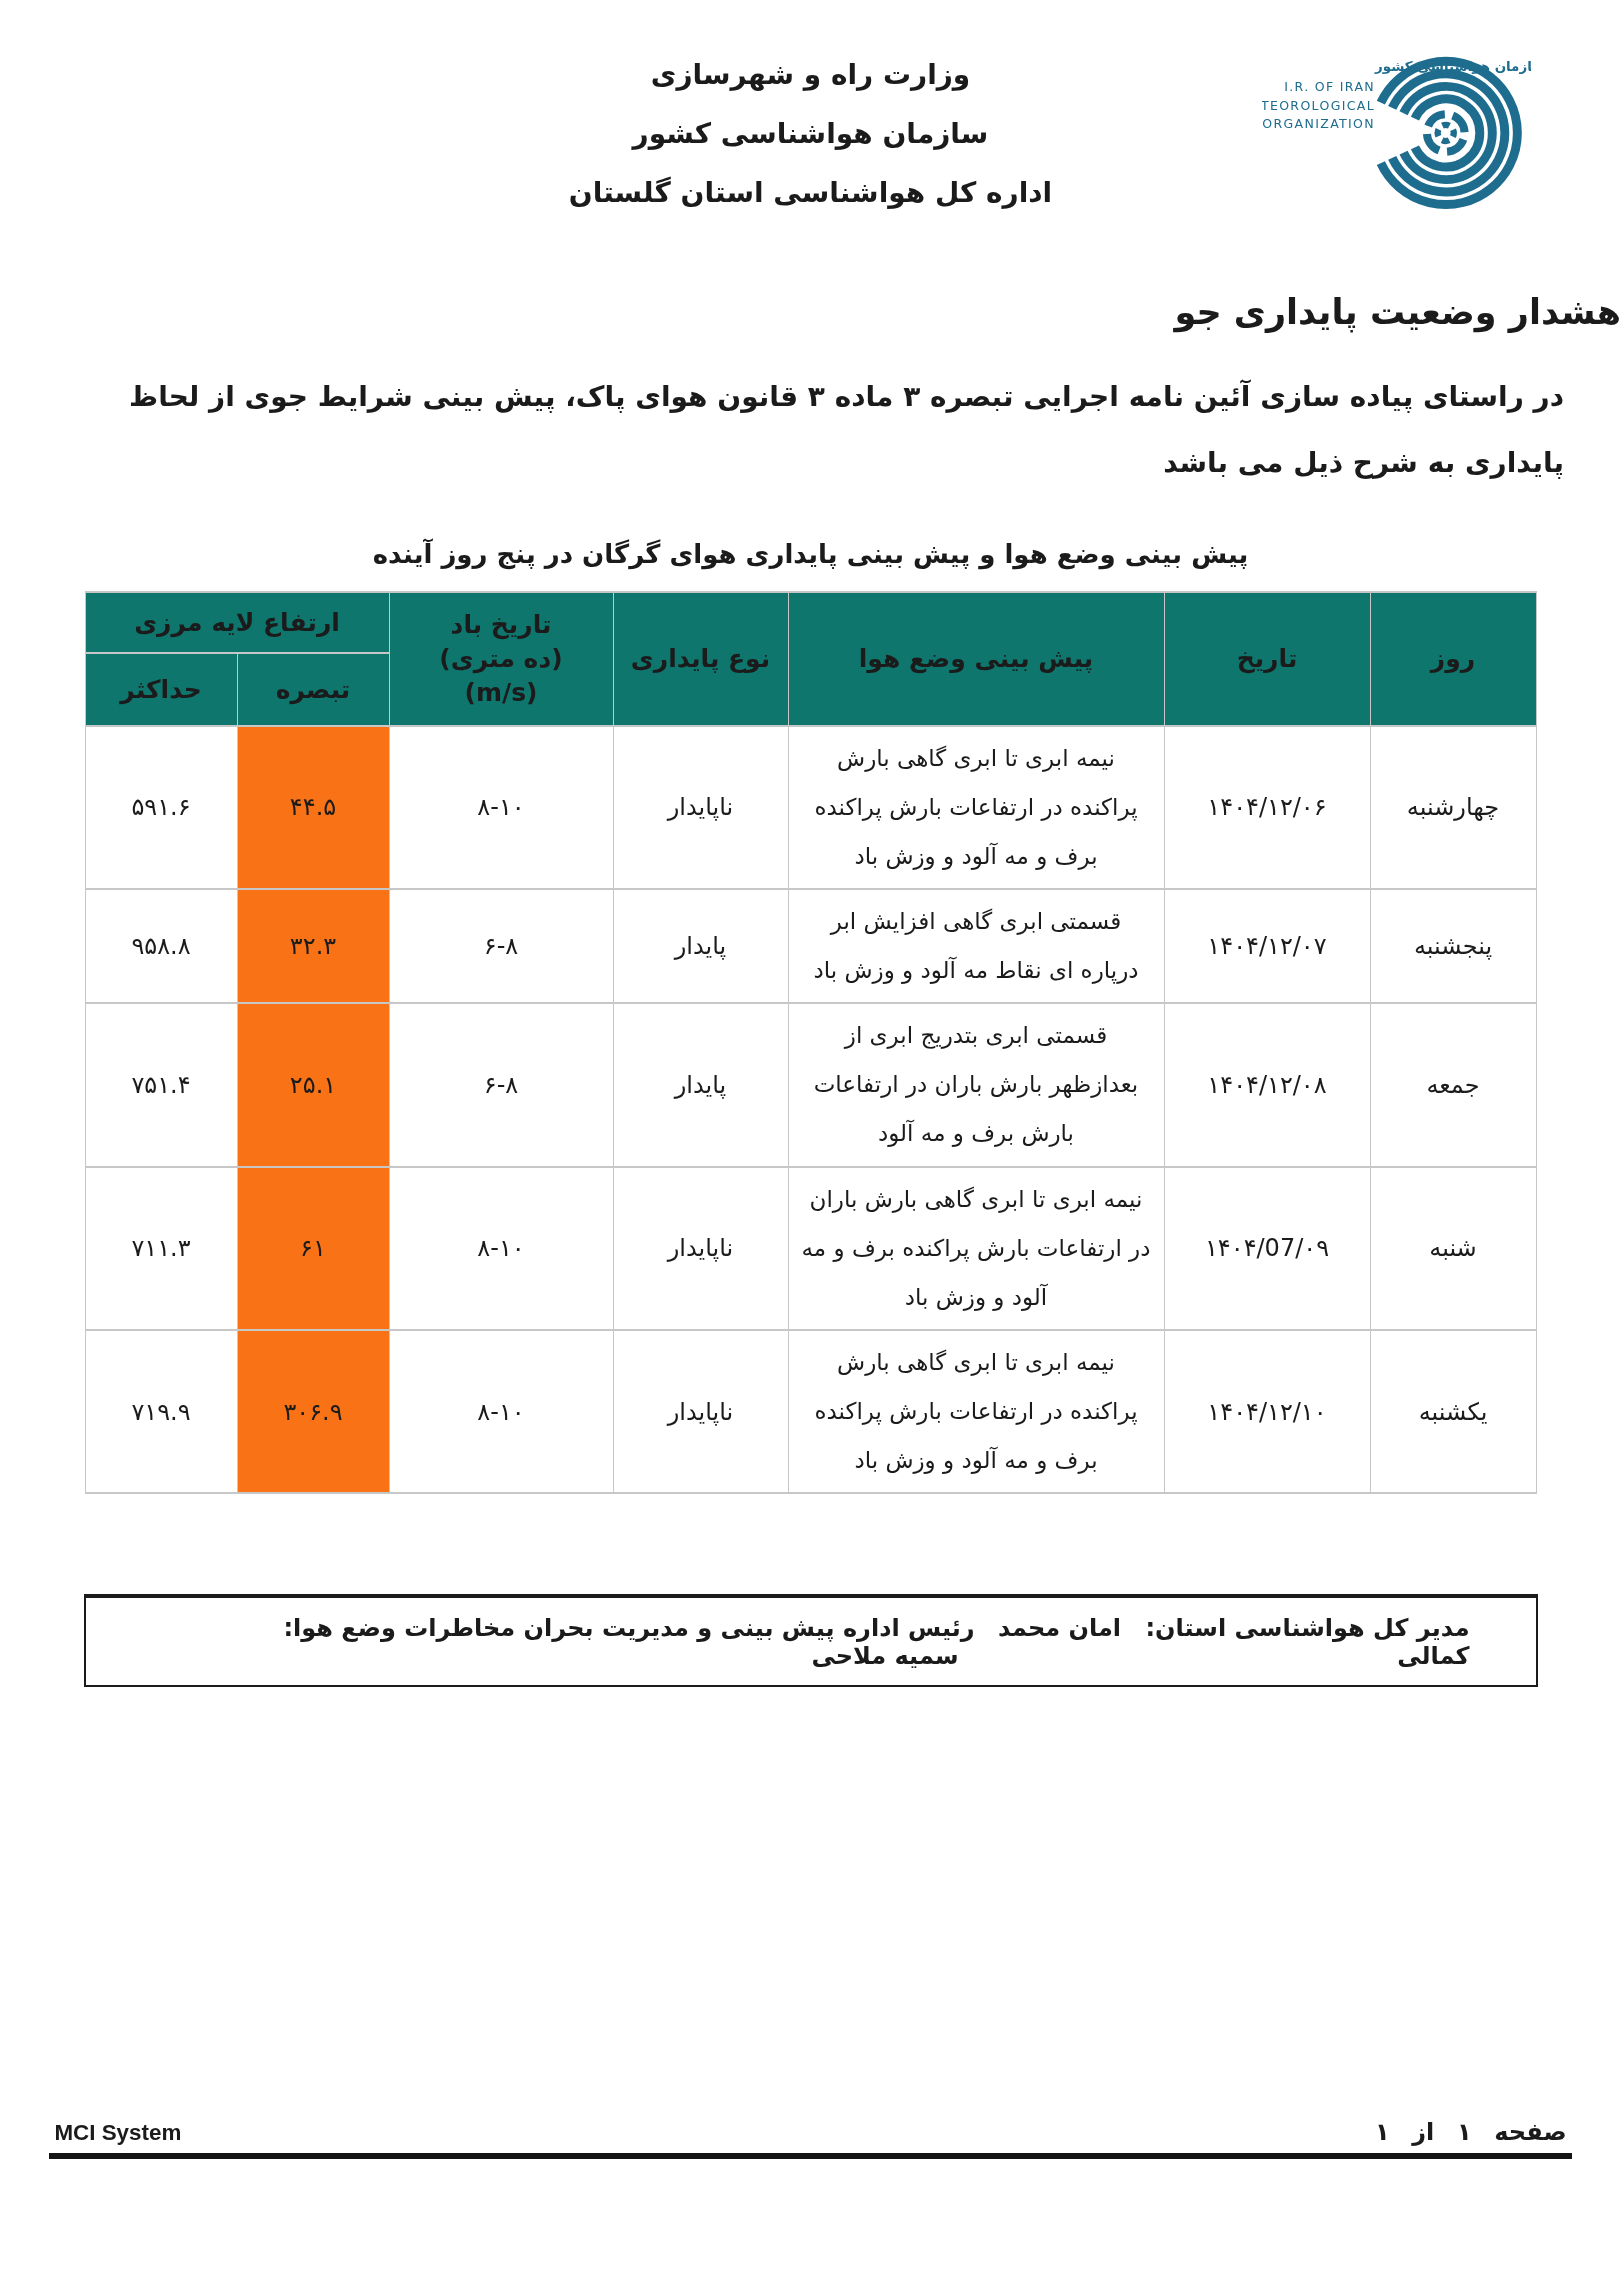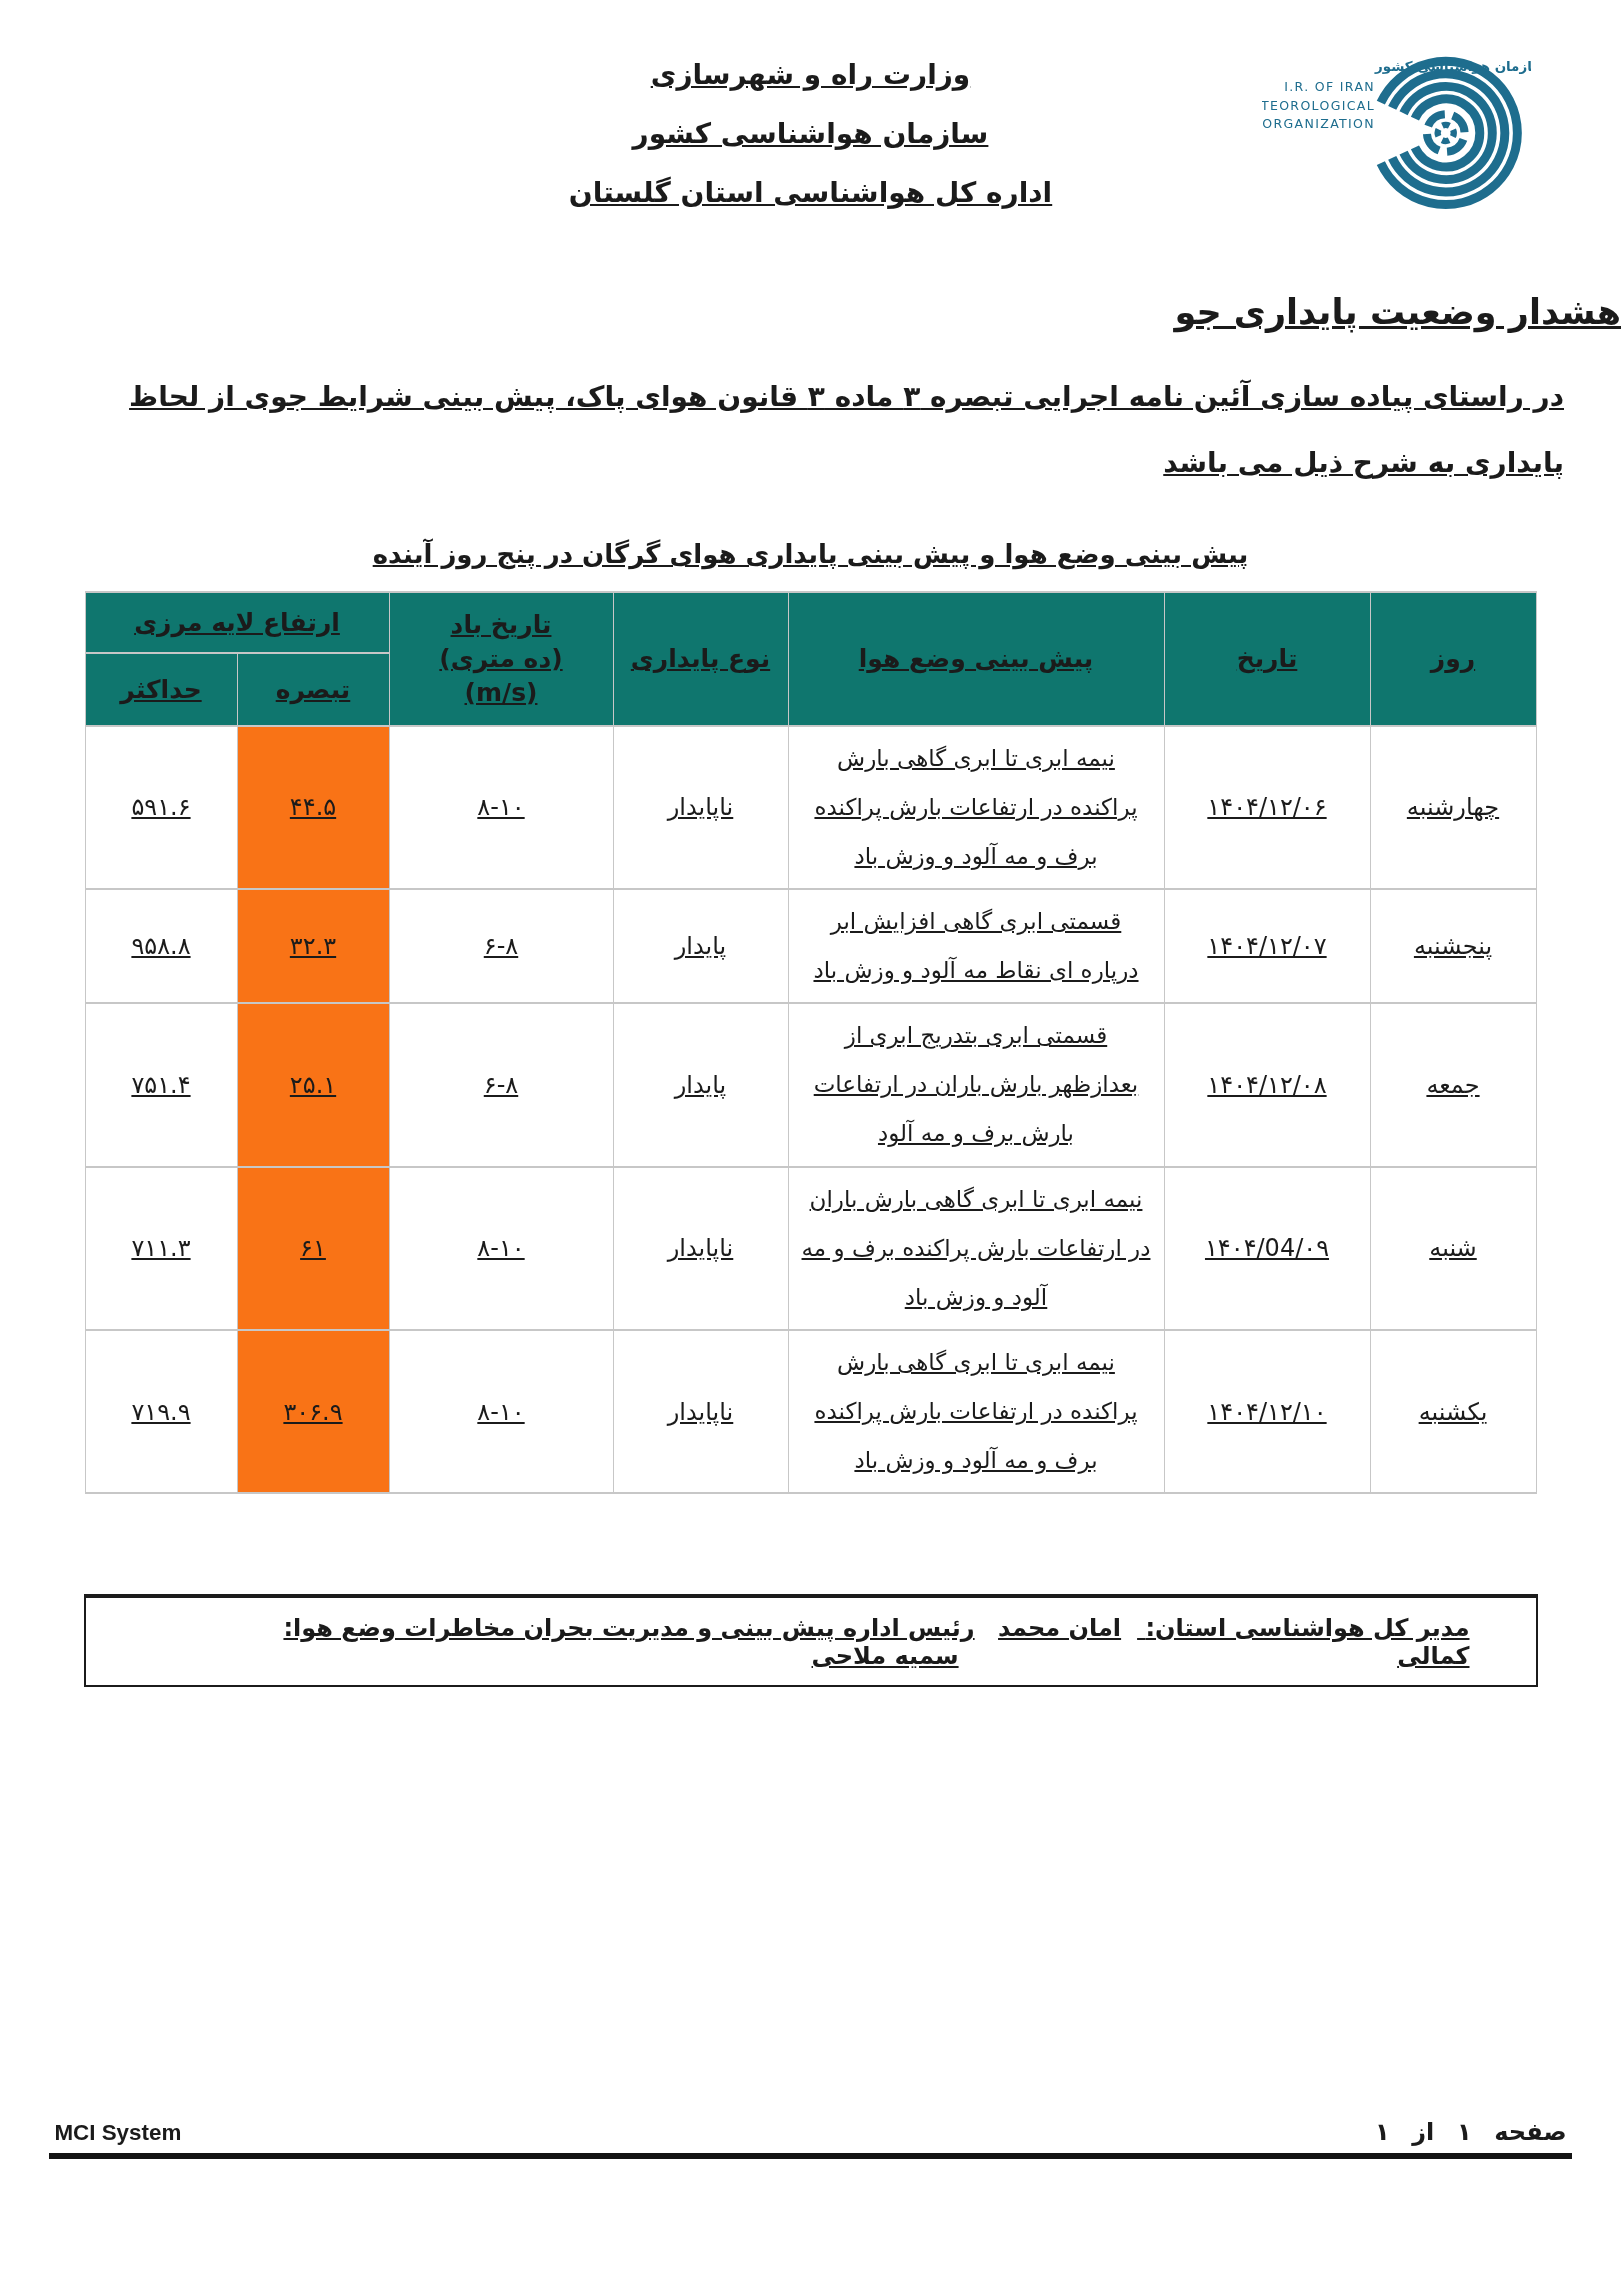--- a/index.html
+++ b/index.html
@@ -3,21 +3,21 @@
 <meta charset="utf-8">
 <style>
   * { box-sizing: border-box; }
   html, body { margin: 0; padding: 0; }
   body {
     width: 1621px; height: 2293px;
     background: #ffffff;
     color: #1b1b1b;
     font-family: "DejaVu Sans", "Liberation Sans", sans-serif;
   }
-  .page { position: relative; width: 1621px; height: 2198px; overflow: hidden; text-decoration: underline; }
+  .page { position: relative; width: 1621px; height: 2198px; overflow: hidden; }
 
   
   .org-header { padding-top: 45px; text-align: center; }
   .org-line { font-size: 28px; font-weight: 700; line-height: 59px; direction: rtl; }
 
   .logo { position: absolute; top: 30px; right: 90px; width: 269px; height: 188px; }
   .logo svg { width: 100%; height: 100%; }
 
   
   .doc-title {
@@ -173,21 +173,21 @@
           <td class="col-day">جمعه</td>
           <td class="col-date"><span class="num">۱۴۰۴/۱۲/۰۸</span></td>
           <td class="col-forecast">قسمتی ابری بتدریج ابری از بعدازظهر بارش باران در ارتفاعات بارش برف و مه آلود</td>
           <td class="col-stability">پایدار</td>
           <td class="col-wind"><span class="num">۶-۸</span></td>
           <td class="col-min"><span class="num">۲۵.۱</span></td>
           <td class="col-max"><span class="num">۷۵۱.۴</span></td>
         </tr>
         <tr>
           <td class="col-day">شنبه</td>
-          <td class="col-date"><span class="num">۱۴۰۴/04/۰۹</span></td>
+          <td class="col-date"><span class="num">۱۴۰۴/07/۰۹</span></td>
           <td class="col-forecast">نیمه ابری تا ابری گاهی بارش باران در ارتفاعات بارش پراکنده برف و مه آلود و وزش باد</td>
           <td class="col-stability">ناپایدار</td>
           <td class="col-wind"><span class="num">۸-۱۰</span></td>
           <td class="col-min"><span class="num">۶۱</span></td>
           <td class="col-max"><span class="num">۷۱۱.۳</span></td>
         </tr>
         <tr>
           <td class="col-day">یکشنبه</td>
           <td class="col-date"><span class="num">۱۴۰۴/۱۲/۱۰</span></td>
           <td class="col-forecast">نیمه ابری تا ابری گاهی بارش پراکنده در ارتفاعات بارش پراکنده برف و مه آلود و وزش باد</td>

